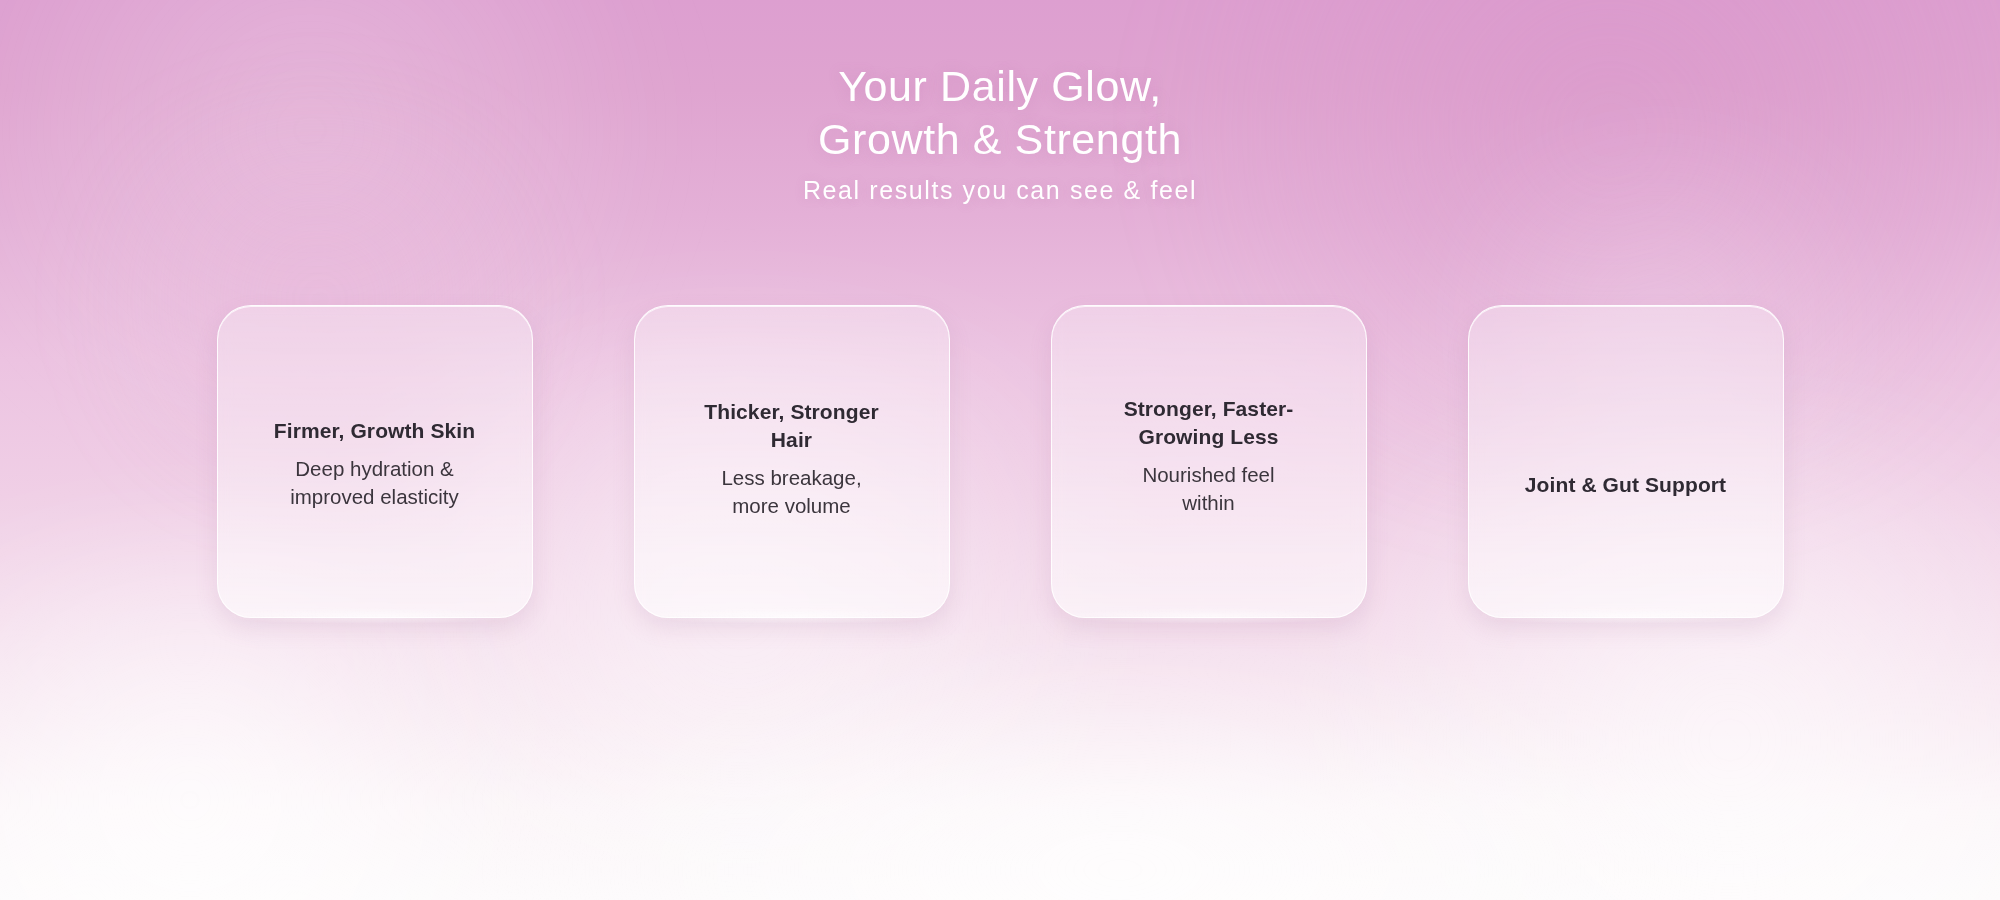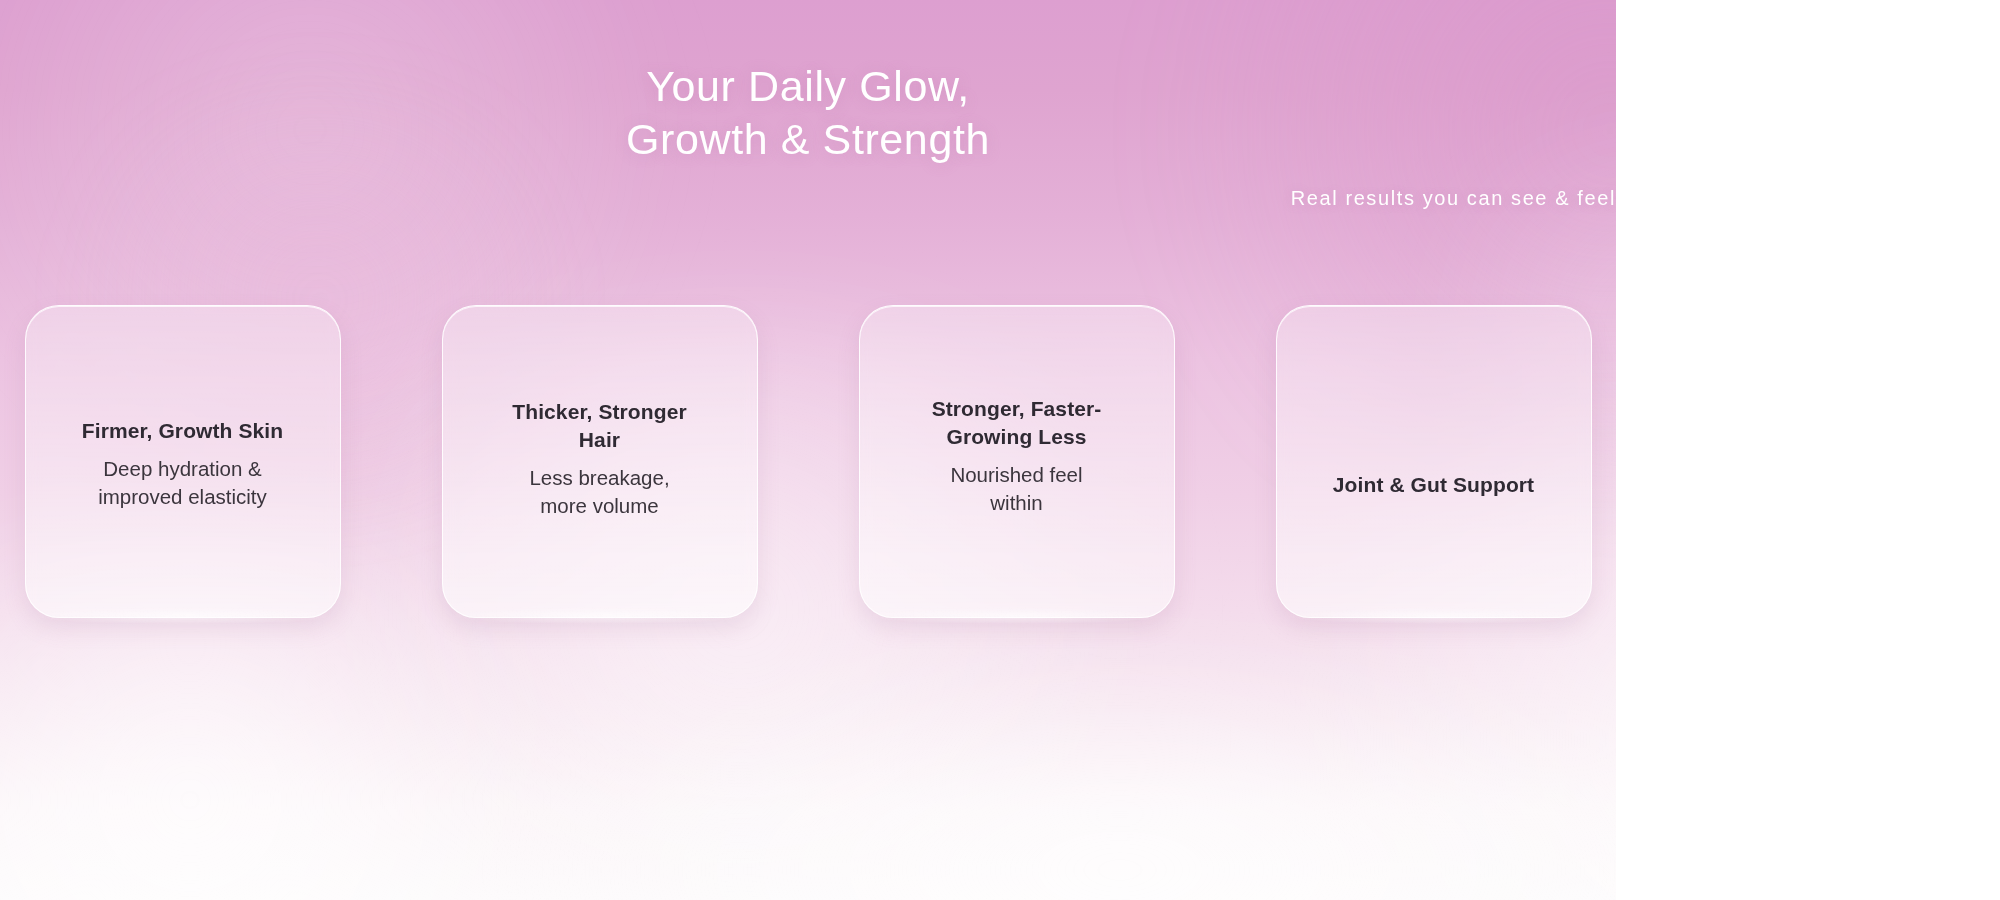--- a/index.html
+++ b/index.html
@@ -6,21 +6,21 @@
 
   html, body {
     width:2000px; height:900px;
     overflow:hidden;
     font-family:"Liberation Sans", sans-serif;
   }
 
   
   #hero {
     position:relative;
-    width:1616px; height:900px;
+    width:2000px; height:900px;
     background:
       linear-gradient(180deg,
         #dd9fd0 0%,
         #dfa4d0 10%,
         #e4b0d7 24%,
         #ecc3e1 40%,
         #f0cfe6 55%,
         #f4dcec 68%,
         #f8e9f2 80%,
         #fcf6f9 90%,
@@ -64,27 +64,26 @@
   .headline {
     color:#ffffff;
     font-size:43px;
     font-weight:500;
     line-height:53px;
     letter-spacing:.6px;
     text-shadow:0 1px 14px rgba(190,120,175,.30);
     white-space:pre-line;
   }
   .subhead {
-    margin-top:21px;
+    margin-top:10px;
     color:#ffffff;
-    font-size:20px;
+    font-size:25px;
     font-weight:300;
     letter-spacing:1.6px;
     text-shadow:0 1px 10px rgba(190,120,175,.25);
-    text-align:right;
   }
 
   
   .cards {
     position:absolute;
     left:0; right:0; top:305px;
     display:flex;
     justify-content:center;
     align-items:flex-start;
     gap:101px;

